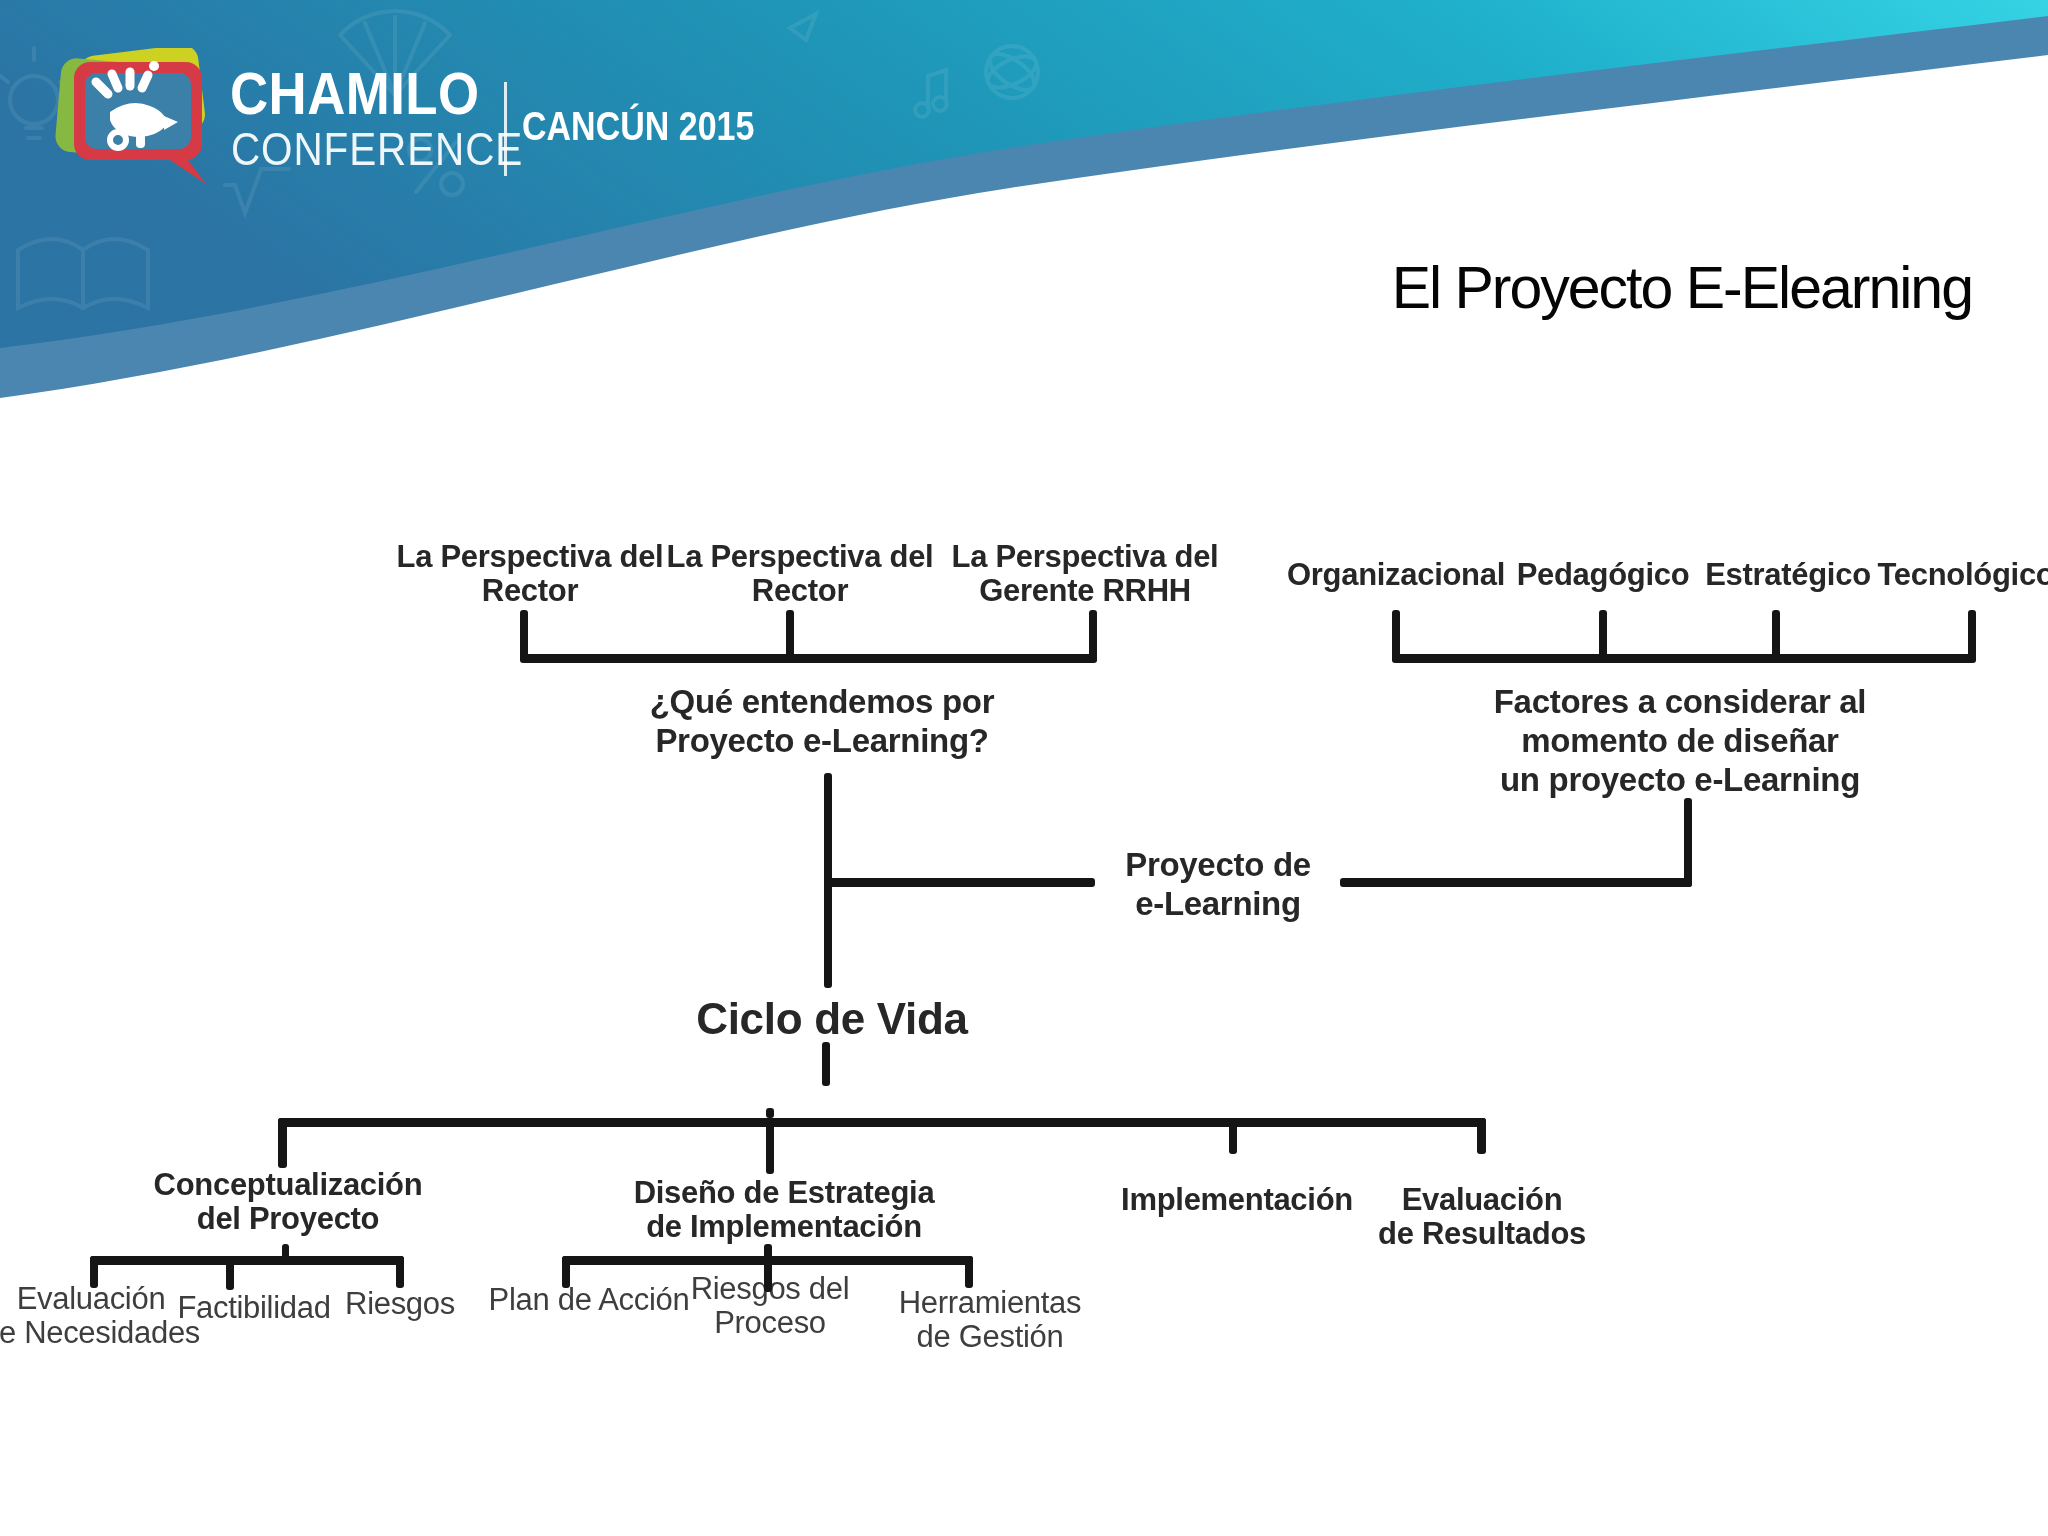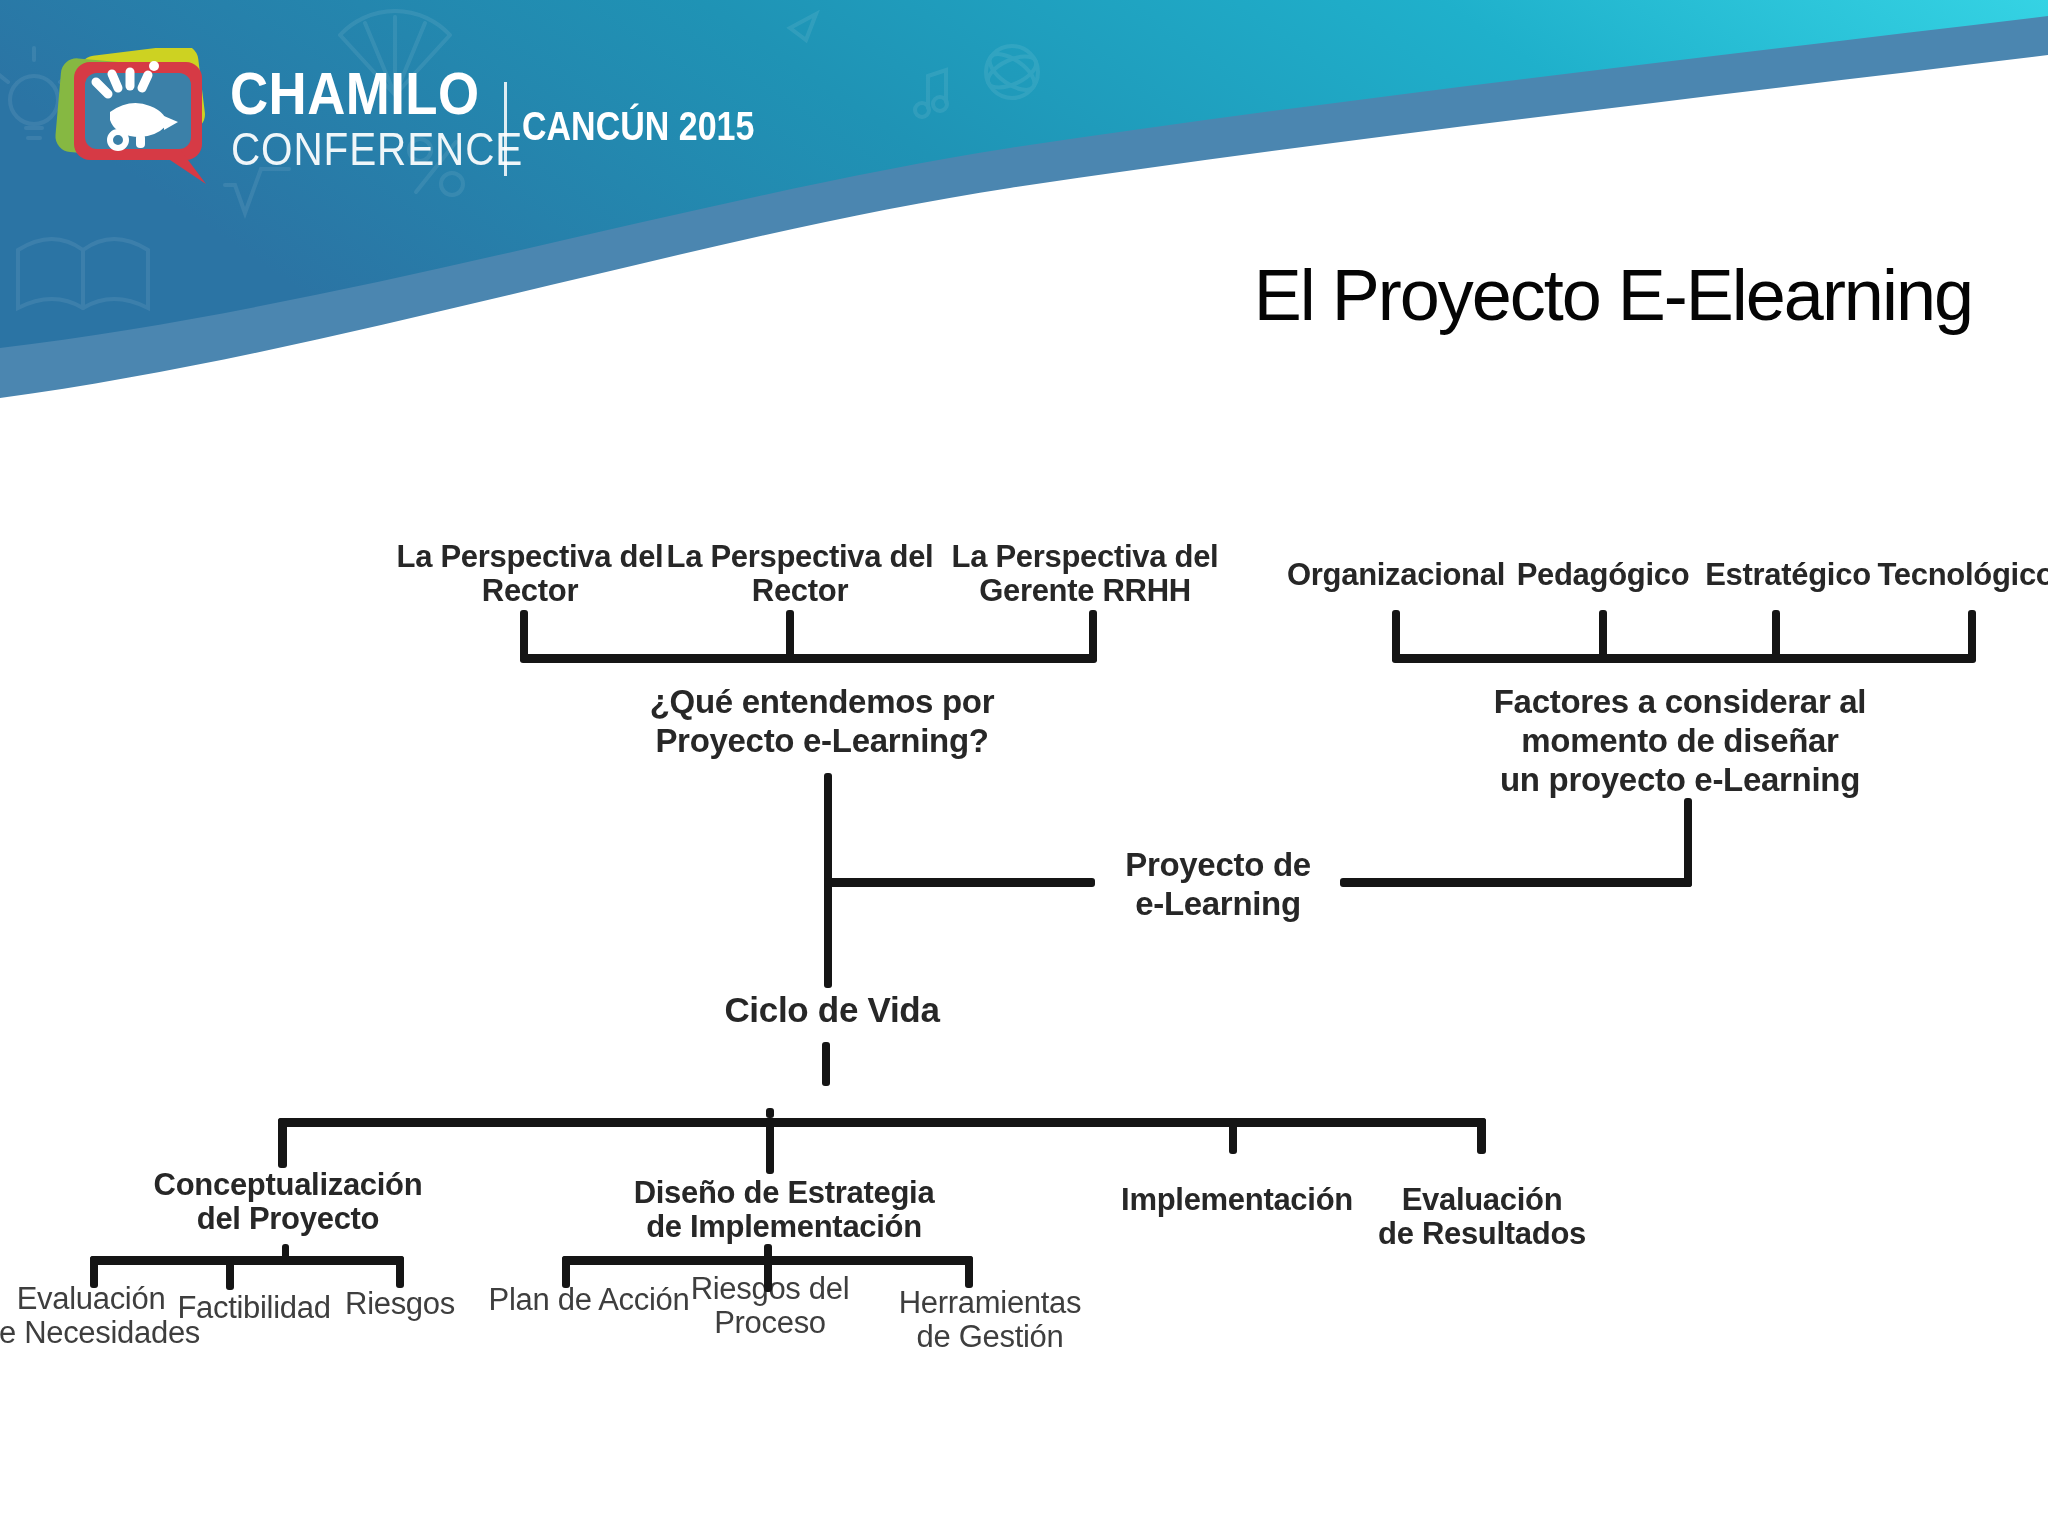--- a/index.html
+++ b/index.html
@@ -12,29 +12,29 @@
   #logo{position:absolute;left:52px;top:48px;}
   .brand-name{position:absolute;left:230px;top:64px;color:#ffffff;font-weight:700;font-size:60px;
               letter-spacing:.5px;transform:scaleX(.88);transform-origin:left top;line-height:1;}
   .brand-sub{position:absolute;left:231px;top:126px;color:rgba(255,255,255,.93);font-weight:400;
              font-size:46px;letter-spacing:1px;transform:scaleX(.88);transform-origin:left top;line-height:1;}
   .brand-divider{position:absolute;left:504px;top:82px;width:3px;height:94px;background:rgba(255,255,255,.85);}
   .brand-event{position:absolute;left:522px;top:104px;color:#ffffff;font-weight:700;font-size:40px;
                transform:scaleX(.85);transform-origin:left top;line-height:1.1;}
 
   
-  #slide-title{position:absolute;right:76px;top:254px;font-size:72px;font-weight:400;color:#050505;
+  #slide-title{position:absolute;right:76px;top:254px;font-size:59px;font-weight:400;color:#050505;
                letter-spacing:-2px;white-space:nowrap;}
 
   
   .node{position:absolute;transform:translateX(-50%);text-align:center;white-space:nowrap;color:#272727;}
   .node span{display:block;}
   .bold{font-weight:700;font-size:31px;line-height:34px;letter-spacing:-.3px;}
   .big{font-weight:700;font-size:33px;line-height:39px;letter-spacing:-.3px;}
-  .huge{font-weight:700;font-size:35px;line-height:40px;letter-spacing:-.3px;}
+  .huge{font-weight:700;font-size:44px;line-height:40px;letter-spacing:-.3px;margin-top:9px;}
   .leaf{font-weight:400;font-size:31px;line-height:34px;color:#3e3e3e;letter-spacing:-.3px;}
   .ln{position:absolute;background:#151515;border-radius:3px;}
 
   
   .footer-seg{position:absolute;top:1514px;height:22px;}
   .footer-highlight{position:absolute;top:1514px;left:0;width:2048px;height:5px;
                     background:rgba(255,255,255,.32);}
 </style>
 </head>
 <body>

